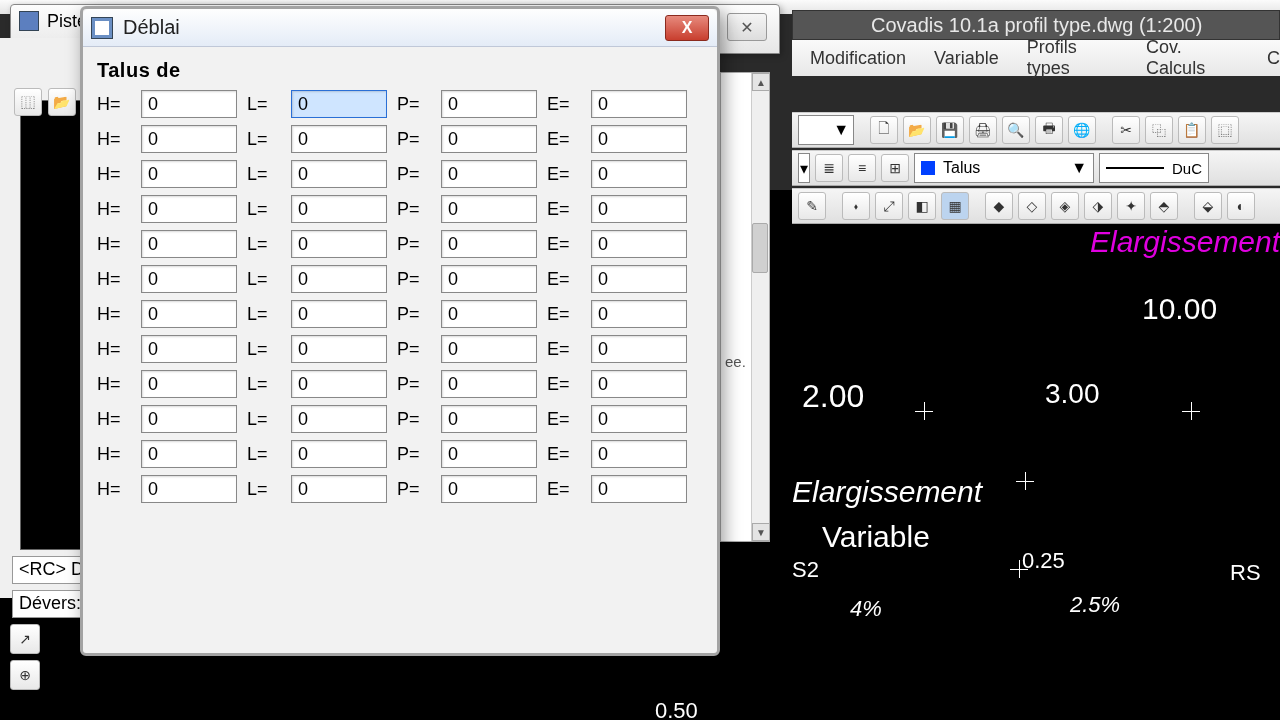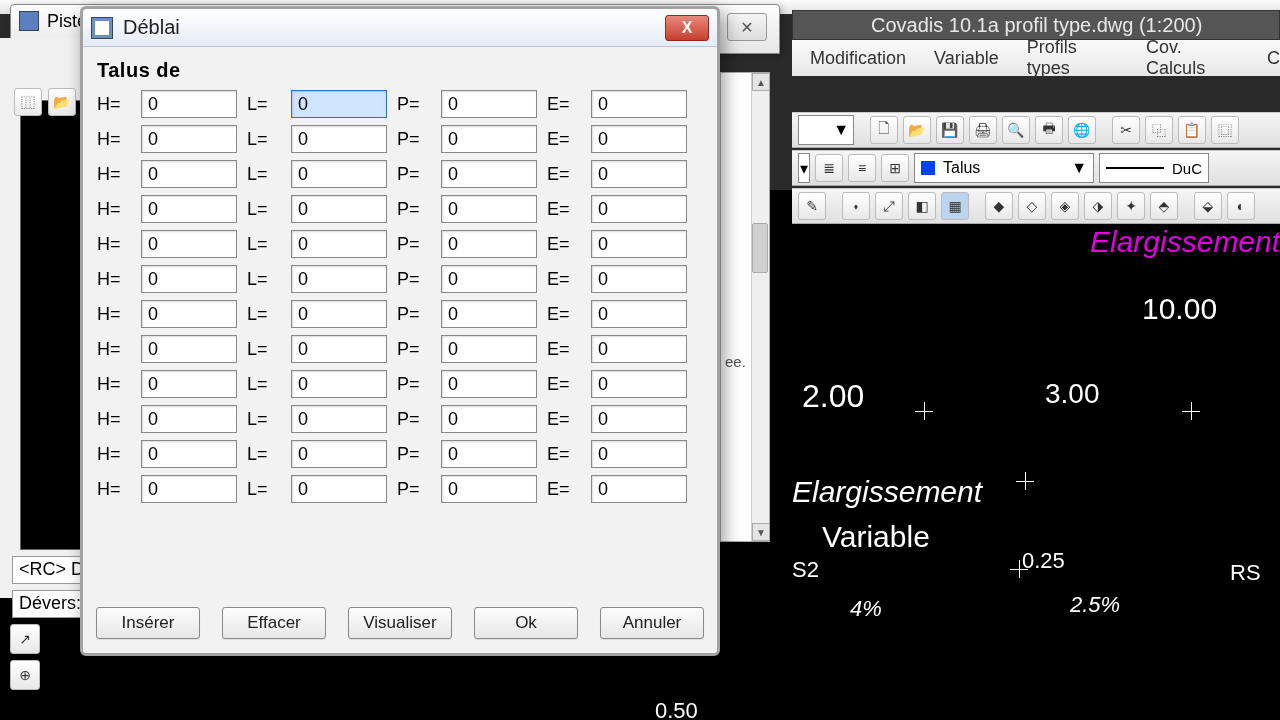--- a/index.html
+++ b/index.html
@@ -435,20 +435,13 @@
           <input class="inp" value="0" style="">
           <span class="lbl">L=</span>
           <input class="inp" value="0" style="">
           <span class="lbl">P=</span>
           <input class="inp" value="0" style="">
           <span class="lbl">E=</span>
           <input class="inp" value="0" style="">
         </div>
       </div>
   </div>
-  <div class="dlg-buttons">
-    <div class="btn">Insérer</div>
-    <div class="btn">Effacer</div>
-    <div class="btn">Visualiser</div>
-    <div class="btn">Ok</div>
-    <div class="btn">Annuler</div>
-  </div>
 </div>
 
 </body></html>

